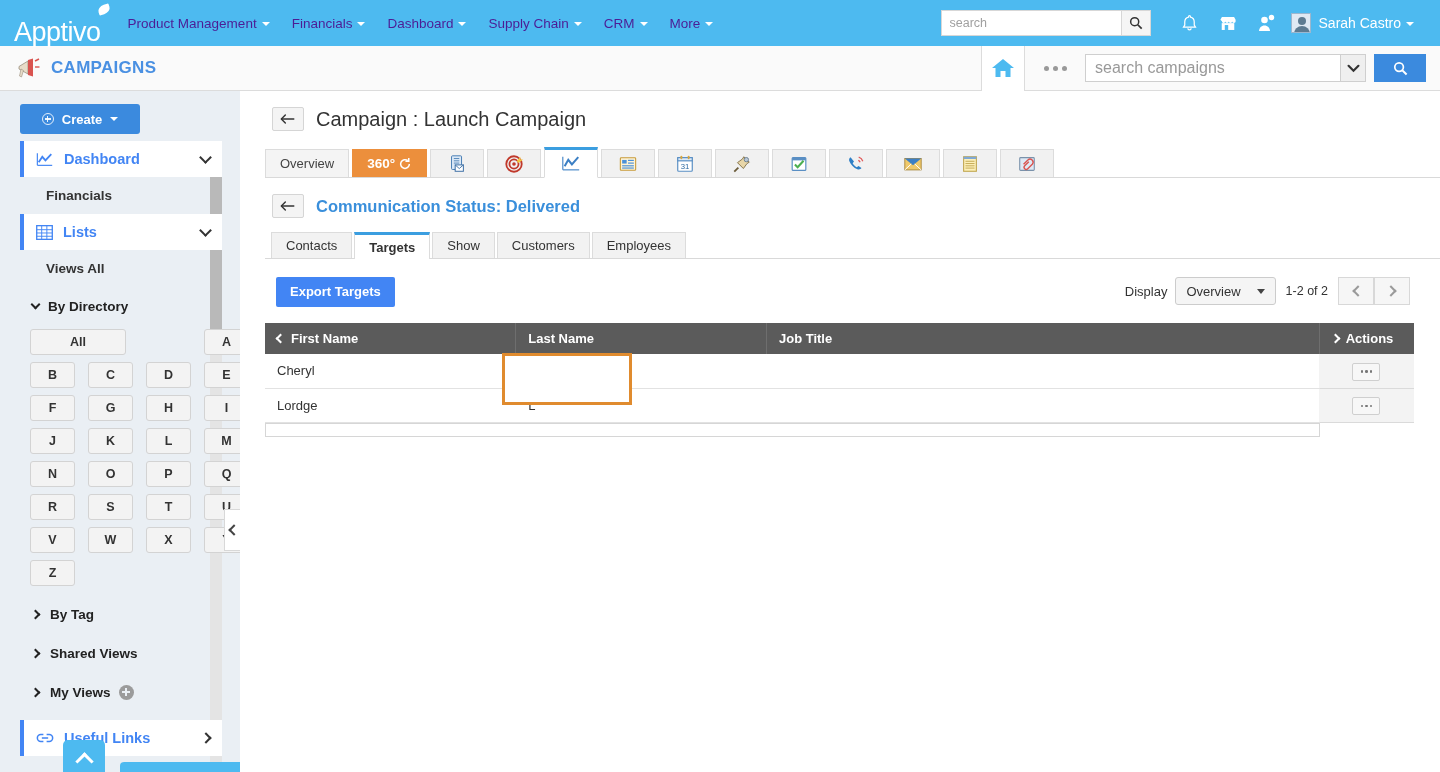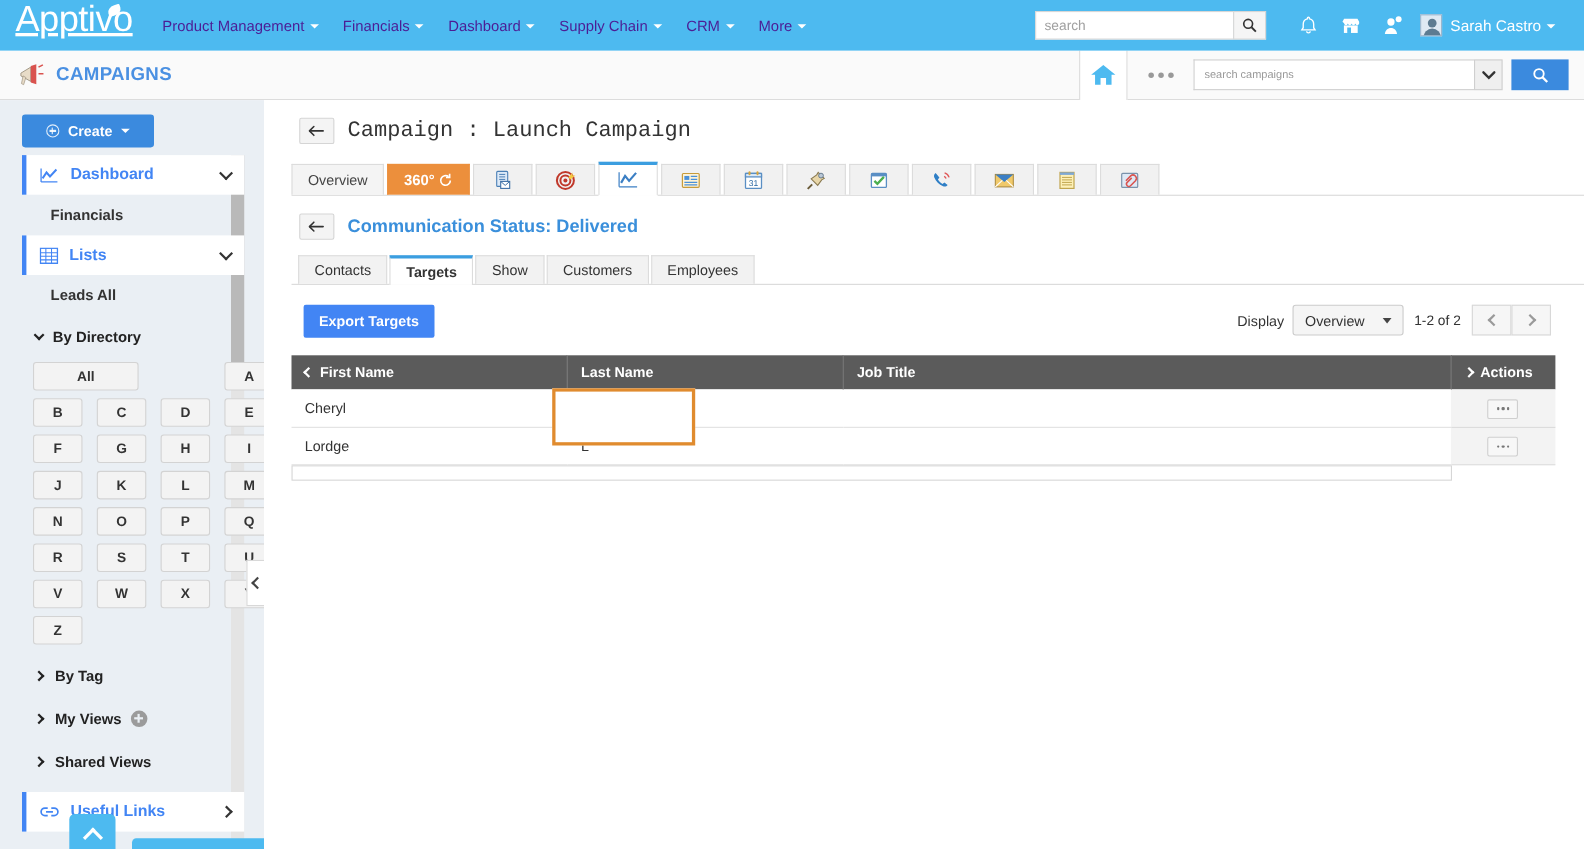--- a/index.html
+++ b/index.html
@@ -16,30 +16,29 @@
   .topnav {
     height: 46px;
     background: #4dbaf0;
     display: flex;
     align-items: center;
     padding: 0 14px 0 0;
     position: relative;
   }
   .brand {
     color: #fff;
-    font-size: 33px;
+    font-size: 27px;
     letter-spacing: -0.5px;
     padding: 0 16px 0 14px;
     font-weight: 400;
     position: relative;
     line-height: 1;
     display: flex;
-    align-items: flex-start;
+    align-items: flex-end;
     height: 46px;
-    text-decoration: underline;
   }
   .brand .leaf {
     position: absolute;
     left: 98px; top: 5px;
     width: 12px; height: 9px;
     background: #fff;
     border-radius: 60% 10% 60% 10%;
     transform: rotate(-18deg);
   }
   .navitems { display: flex; align-items: center; height: 46px; }
@@ -168,21 +167,21 @@
     background: #999; display: block;
   }
   .campsearch {
     display: flex; height: 28px; margin-right: 14px;
   }
   .campsearch input {
     width: 255px; height: 28px;
     border: 1px solid #cfcfcf;
     border-right: none;
     padding: 0 9px;
-    font-size: 10px;
+    font-size: 16px;
     color: #555;
     outline: none;
     font-family: "Liberation Sans", sans-serif;
   }
   .campsearch input::placeholder { color: #999; }
   .campsearch .dropbtn {
     width: 26px; height: 28px;
     background: #efefef;
     border: 1px solid #cfcfcf;
     display: flex; align-items: center; justify-content: center;
@@ -414,21 +413,20 @@
     display: inline-flex; align-items: center; justify-content: center;
     cursor: pointer;
     color: #333;
     font-size: 15px;
     line-height: 1;
   }
   .page-head {
     display: flex; align-items: center;
     padding: 16px 0 0 32px;
     gap: 12px;
-    font-family: Liberation Mono, monospace;
   }
   .page-title {
     font-size: 20px;
     color: #333;
     font-weight: normal;
   }
 
   .icontabs {
     display: flex;
     align-items: flex-end;
@@ -799,21 +797,21 @@
             <line x1="0.7" y1="12" x2="17.3" y2="12" stroke="#4285f4" stroke-width="1"></line>
             <line x1="6" y1="0.7" x2="6" y2="15.3" stroke="#4285f4" stroke-width="1"></line>
             <line x1="11.5" y1="0.7" x2="11.5" y2="15.3" stroke="#4285f4" stroke-width="1"></line>
           </svg>
         </span>
         <span class="lbl">Lists</span>
         <span class="chev-down"></span>
       </div>
 
       <div class="sb-sub">
-        <span>Leads All</span>
+        <span>Views All</span>
       </div>
 
       <div class="sb-grp">
         <span class="ar-d"></span>
         <span>By Directory</span>
       </div>
 
       <div class="alpha-grid">
         <div class="alpha-btn wide">
             <span>All</span>
@@ -901,29 +899,29 @@
             <span>Y</span>
           </div>
         <div class="alpha-btn">
             <span>Z</span>
           </div>
       </div>
 
       <div class="sb-grp" style="margin-top:14px">
         <span class="ar-r"></span>
         <span>By Tag</span>
+      </div>
+      <div class="sb-grp" style="margin-top:11px">
+        <span class="ar-r"></span>
+        <span>Shared Views</span>
       </div>
       <div class="sb-grp" style="margin-top:11px">
         <span class="ar-r"></span>
         <span>My Views</span>
         <span class="plus-circle"></span>
-      </div>
-      <div class="sb-grp" style="margin-top:11px">
-        <span class="ar-r"></span>
-        <span>Shared Views</span>
       </div>
 
       <div class="sb-section" style="margin-top:14px">
         <span class="sbicon">
           <svg width="18" height="14" viewBox="0 0 20 14">
             <path d="M8.2 3.2H5.3a3.8 3.8 0 0 0 0 7.6h2.9" fill="none" stroke="#4285f4" stroke-width="1.7"></path>
             <path d="M11.8 3.2h2.9a3.8 3.8 0 0 1 0 7.6h-2.9" fill="none" stroke="#4285f4" stroke-width="1.7"></path>
             <line x1="6.5" y1="7" x2="13.5" y2="7" stroke="#4285f4" stroke-width="1.7"></line>
           </svg>
         </span>

